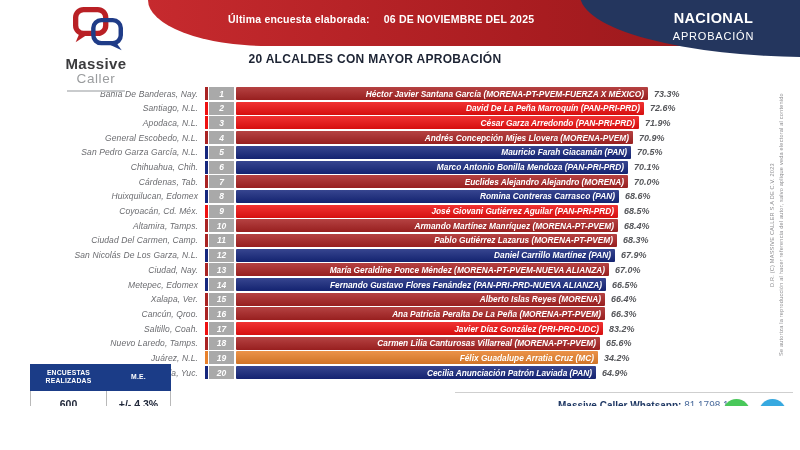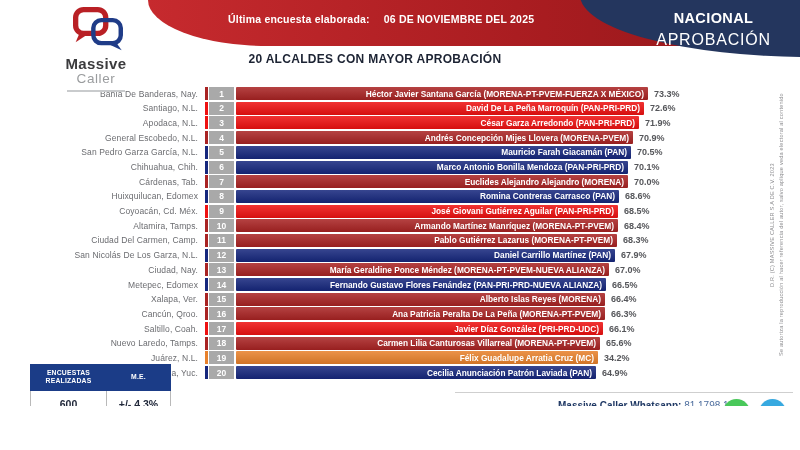--- a/index.html
+++ b/index.html
@@ -24,35 +24,35 @@
   }
   .badge-blob {
     position: absolute; left: 580px; top: -67px; width: 460px; height: 124px;
     background: #24365e; border-radius: 50%; z-index: 2;
   }
   .badge-text {
     position: absolute; left: 631px; top: 9px; width: 165px; text-align: center;
     color: #fff; z-index: 3; line-height: 1.35;
   }
   .badge-text .l1 { font-size: 14.5px; font-weight: 800; letter-spacing: .4px; }
-  .badge-text .l2 { font-size: 16px; font-weight: 400; letter-spacing: .8px; }
+  .badge-text .l2 { font-size: 11px; font-weight: 400; letter-spacing: .8px; }
 
   .logo { position: absolute; left: 38px; top: 6px; width: 116px; text-align: center; z-index: 3; }
   .logo .name1 { font-size: 15px; font-weight: 700; color: #3b3b3d; letter-spacing: .4px; line-height: 1.05; }
   .logo .name2 { font-size: 13.5px; font-weight: 400; color: #9a9c9e; letter-spacing: .6px; line-height: 1.1; }
   .logo .rule { width: 58px; height: 2px; background: #c9cbcd; margin: 3px auto 0; }
 
   .page-title {
     position: absolute; left: 150px; top: 52px; width: 450px; text-align: center;
     font-size: 12px; font-weight: 800; color: #1c2333; letter-spacing: .3px; z-index: 1;
   }
 
   
   .rows { position: absolute; left: 0; top: 87px; width: 765px; z-index: 1; }
-  .row { display: flex; align-items: center; height: 13.2px; margin-bottom: 1.5px; }
+  .row { display: flex; align-items: center; height: 13.2px; margin-bottom: 1.5px; font-style: italic; }
   .city {
     width: 205px; padding-right: 7px; text-align: right; color: #6b6c70;
     font-size: 8.5px; letter-spacing: .1px; white-space: nowrap; overflow: hidden;
   }
   .sliver { width: 3px; height: 13px; margin-right: 1px; flex: 0 0 auto; }
   .rank {
     width: 25px; height: 13px; margin-right: 2px; flex: 0 0 auto;
     background: #a9a9a9; color: #fff; font-size: 8.5px; font-weight: 700;
     display: flex; align-items: center; justify-content: center;
   }
@@ -288,21 +288,21 @@
       <div class="pct">66.3%</div>
     </div>
 
     <div class="row">
       <div class="city">Saltillo, Coah.</div>
       <div class="sliver" style="background: rgb(238, 17, 17);"></div>
       <div class="rank">17</div>
       <div class="bar" style="background-color: rgb(238, 17, 17); width: 367px;">
         <span>Javier Díaz González (PRI-PRD-UDC)</span>
       </div>
-      <div class="pct">66.1%</div>
+      <div class="pct">83.2%</div>
     </div>
 
     <div class="row">
       <div class="city">Nuevo Laredo, Tamps.</div>
       <div class="sliver" style="background: rgb(169, 35, 35);"></div>
       <div class="rank">18</div>
       <div class="bar" style="background-color: rgb(169, 35, 35); width: 364px;">
         <span>Carmen Lilia Canturosas Villarreal (MORENA-PT-PVEM)</span>
       </div>
       <div class="pct">65.6%</div>

